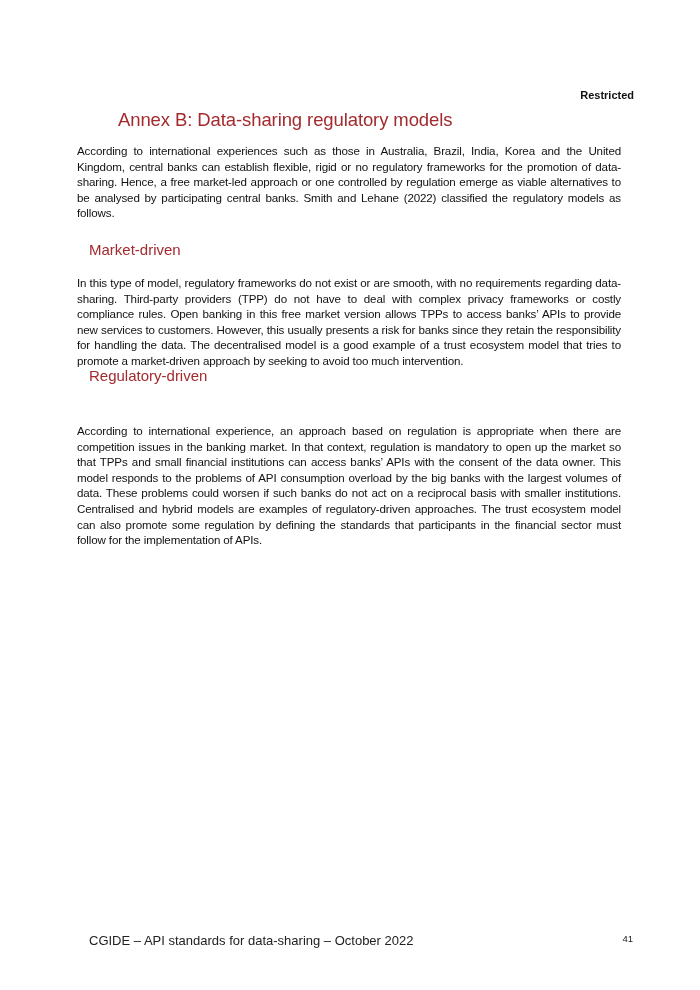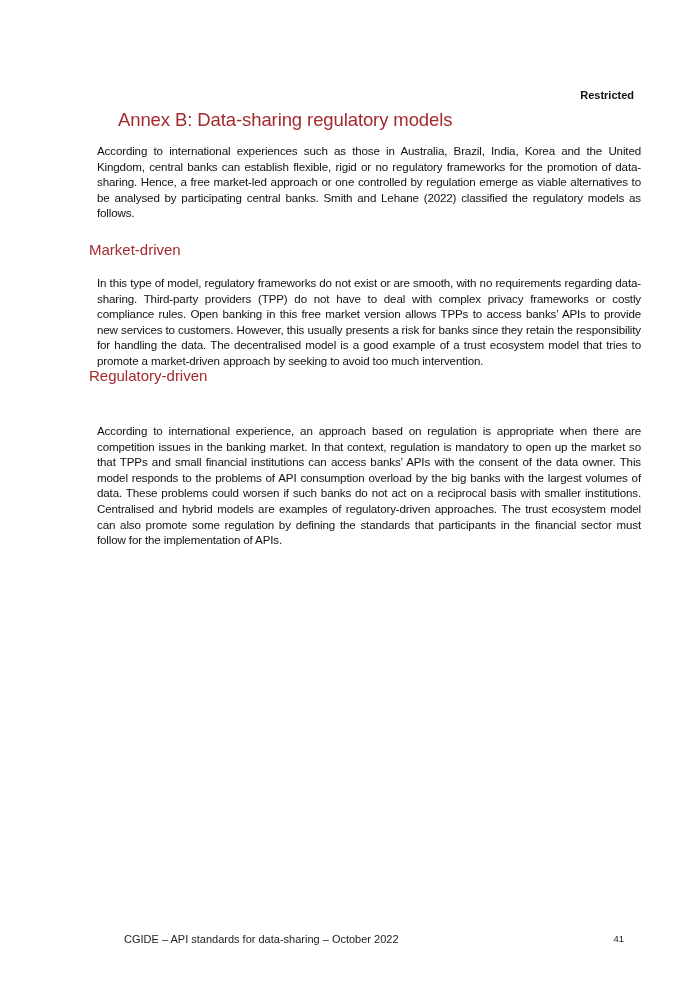--- a/index.html
+++ b/index.html
@@ -1,25 +1,25 @@
 <!DOCTYPE html>
 <html><head>
 <meta charset="utf-8">
 <style>
   html, body { margin: 0; padding: 0; background: #ffffff; }
   body { width: 700px; height: 990px; position: relative; overflow: hidden;
          font-family: "Liberation Sans", "DejaVu Sans", sans-serif; color: #111; }
   .restricted { position: absolute; top: 65px; right: 66px; font-size: 11px; font-weight: bold; color: #111; margin-top: 24px; }
   .page-title { position: absolute; left: 106px; top: 97px; margin: 12px; font-size: 18.5px; font-weight: normal;
                 color: #a32a2e; letter-spacing: -0.1px; }
-  .para { position: absolute; left: 97px; width: 544px; margin: 0; font-size: 11.6px; line-height: 15.6px;
+  .para { position: absolute; left: 77px; width: 544px; margin: 0; font-size: 11.6px; line-height: 15.6px;
           text-align: justify; letter-spacing: -0.15px; }
   .h2 { position: absolute; left: 89px; margin: 0; font-size: 15px; font-weight: normal; color: #a32a2e; text-align: right; }
-  .footer-left { position: absolute; left: 89px; top: 933px; font-size: 11px; color: #222; margin-left: 35px; }
-  .footer-right { position: absolute; right: 76px; top: 933px; font-size: 9.5px; color: #222; }
+  .footer-left { position: absolute; left: 89px; top: 933px; font-size: 13px; color: #222; }
+  .footer-right { position: absolute; right: 67px; top: 933px; font-size: 9.5px; color: #222; }
 </style>
 </head>
 <body>
 
 <div class="restricted">Restricted</div>
 
 <h1 class="page-title">Annex B: Data-sharing regulatory models</h1>
 
 <p class="para" style="top:143px;">According to international experiences such as those in Australia, Brazil, India, Korea and the United Kingdom, central banks can establish flexible, rigid or no regulatory frameworks for the promotion of data-sharing. Hence, a free market-led approach or one controlled by regulation emerge as viable alternatives to be analysed by participating central banks. Smith and Lehane (2022) classified the regulatory models as follows.</p>
 

